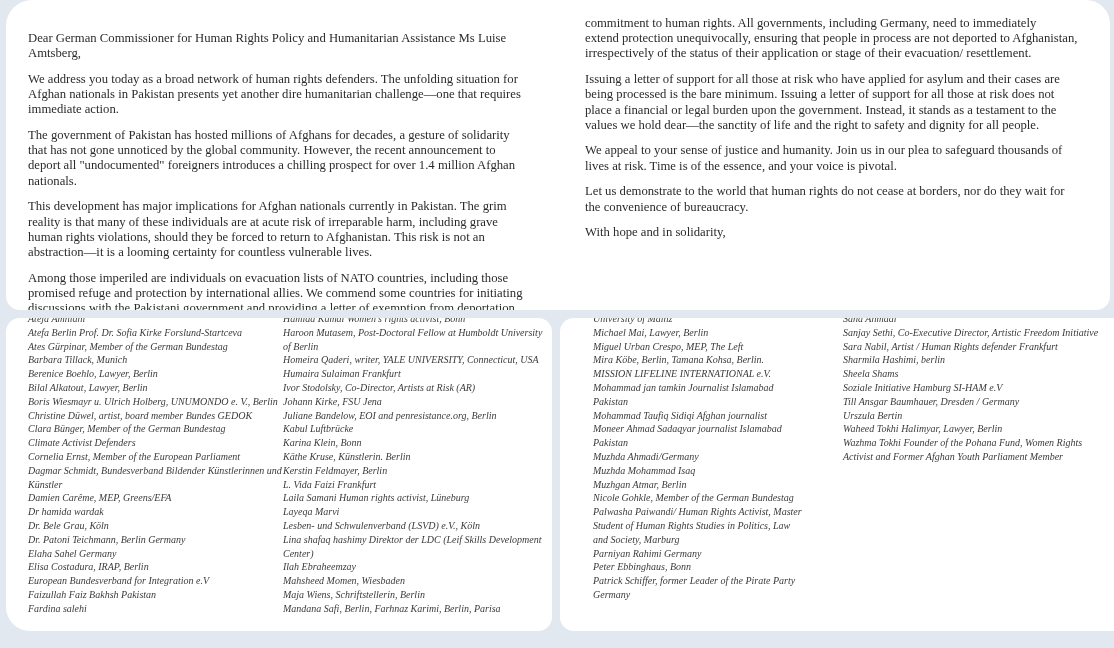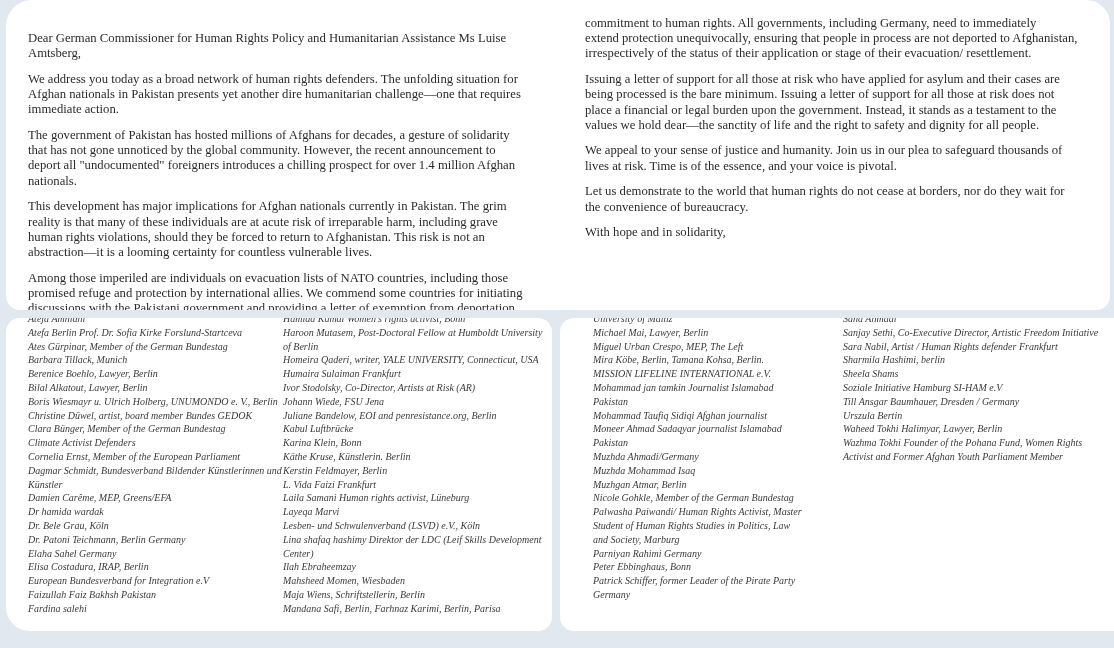--- a/index.html
+++ b/index.html
@@ -110,21 +110,21 @@
         <div class="sig">European Bundesverband for Integration e.V</div>
         <div class="sig">Faizullah Faiz Bakhsh Pakistan</div>
         <div class="sig">Fardina salehi</div>
       </div>
     <div class="sig-col sig-col-2">
       <div class="sig sig-clip">Hamida Kamal Women's rights activist, Bonn</div>
     <div class="sig">Haroon Mutasem, Post-Doctoral Fellow at Humboldt University of Berlin</div>
         <div class="sig">Homeira Qaderi, writer, YALE UNIVERSITY, Connecticut, USA</div>
         <div class="sig">Humaira Sulaiman Frankfurt</div>
         <div class="sig">Ivor Stodolsky, Co-Director, Artists at Risk (AR)</div>
-        <div class="sig">Johann Wiede, FSU Jena</div>
+        <div class="sig">Johann Kirke, FSU Jena</div>
         <div class="sig">Juliane Bandelow, EOI and penresistance.org, Berlin</div>
         <div class="sig">Kabul Luftbrücke</div>
         <div class="sig">Karina Klein, Bonn</div>
         <div class="sig">Käthe Kruse, Künstlerin. Berlin</div>
         <div class="sig">Kerstin Feldmayer, Berlin</div>
         <div class="sig">L. Vida Faizi Frankfurt</div>
         <div class="sig">Laila Samani Human rights activist, Lüneburg</div>
         <div class="sig">Layeqa Marvi</div>
         <div class="sig">Lesben- und Schwulenverband (LSVD) e.V., Köln</div>
         <div class="sig">Lina shafaq hashimy Direktor der LDC (Leif Skills Development Center)</div>

